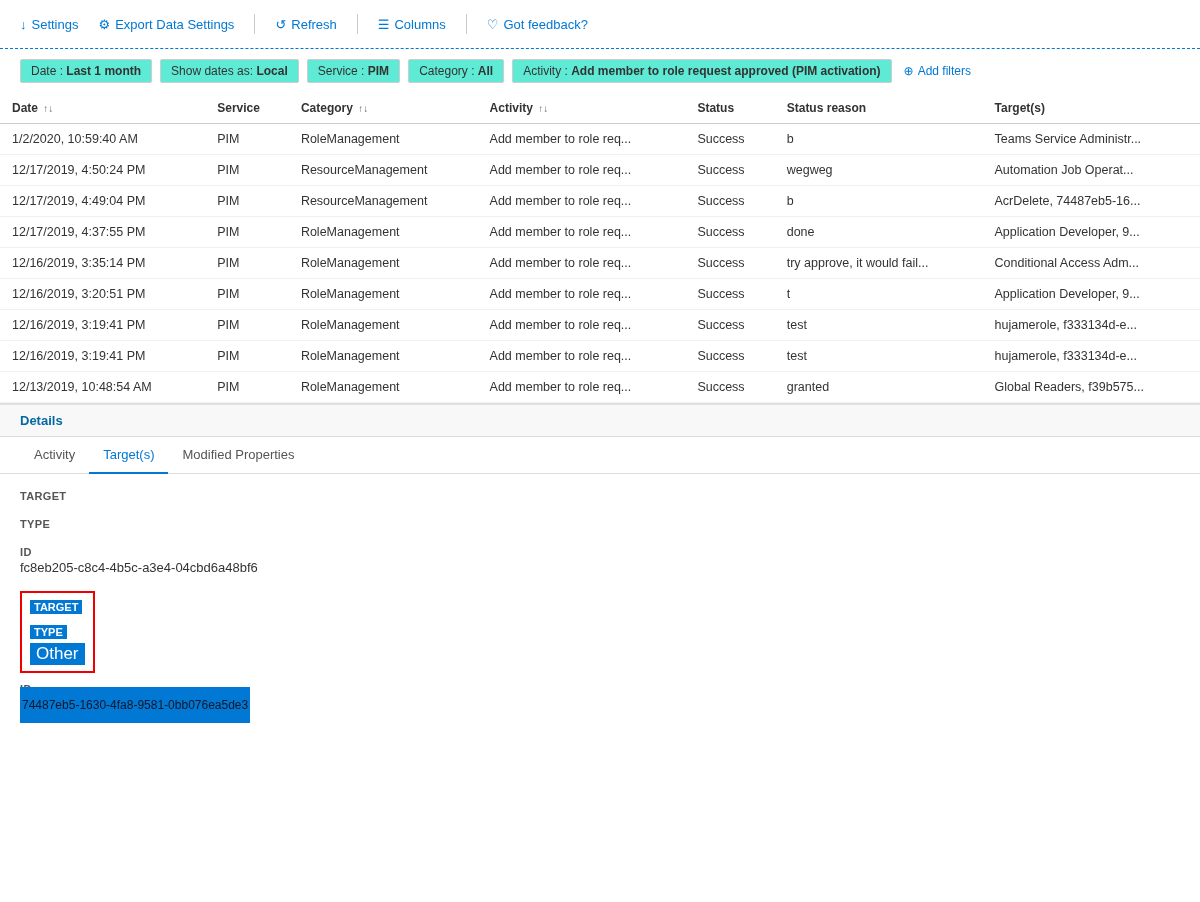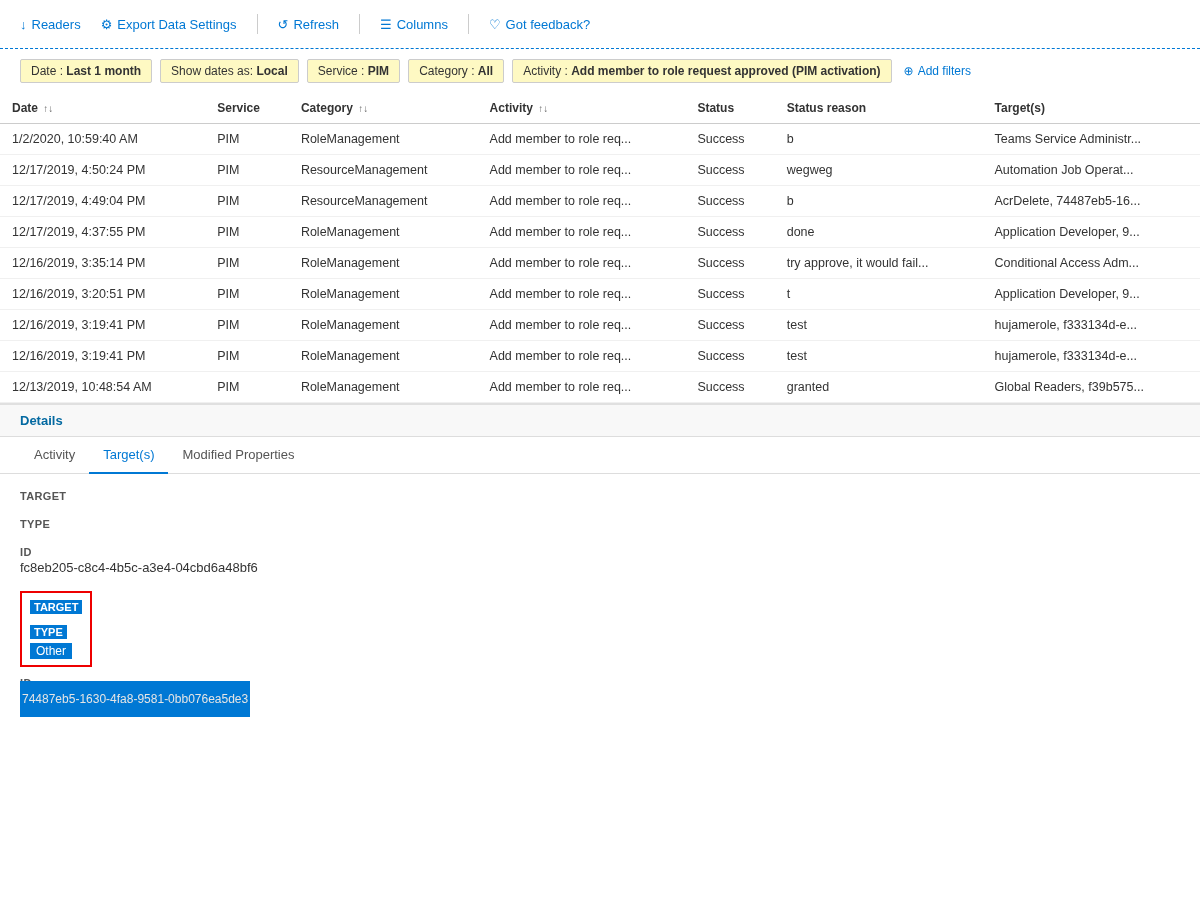--- a/index.html
+++ b/index.html
@@ -33,21 +33,21 @@
       padding: 10px 20px;
       gap: 8px;
       flex-wrap: wrap;
     }
     .filter-chip {
       border: 1px solid #ccc;
       border-radius: 2px;
       padding: 4px 10px;
       font-size: 12px;
       cursor: pointer;
-      background: #fef9c3;
+      background: #5eead4;
       color: #333;
     }
     .filter-chip span.key { font-weight: normal; }
     .filter-chip span.val { font-weight: 700; }
     .add-filters-btn {
       display: flex;
       align-items: center;
       gap: 4px;
       color: #0078d4;
       background: none;
@@ -160,47 +160,47 @@
       font-size: 11px;
       font-weight: 700;
       color: #fff;
       background: #0078d4;
       text-transform: uppercase;
       padding: 1px 4px;
       display: inline-block;
       margin-bottom: 2px;
     }
     .highlight-type-val {
-      font-size: 12px;
+      font-size: 17px;
       color: #fff;
       background: #0078d4;
       padding: 1px 6px;
       display: inline-block;
     }
 
     .id-link {
       color: #0078d4;
       text-decoration: underline;
       font-size: 12px;
     }
     .id-link.selected {
       background: #0078d4;
-      color: #e5e5e5;
+      color: #0f172a;
       text-decoration: none;
       padding: 11px 2px;
     }
     .sort-arrows { font-size: 10px; color: #666; margin-left: 2px; }
   </style>
 </head>
 <body>
 
 <div class="toolbar">
   <button class="toolbar-btn">
     <span>↓</span>
-    <span>Readers</span>
+    <span>Settings</span>
   </button>
   <button class="toolbar-btn">
     <span>⚙</span>
     <span>Export Data Settings</span>
   </button>
   <div class="toolbar-separator"></div>
   <button class="toolbar-btn">
     <span>↺</span>
     <span>Refresh</span>
   </button>

